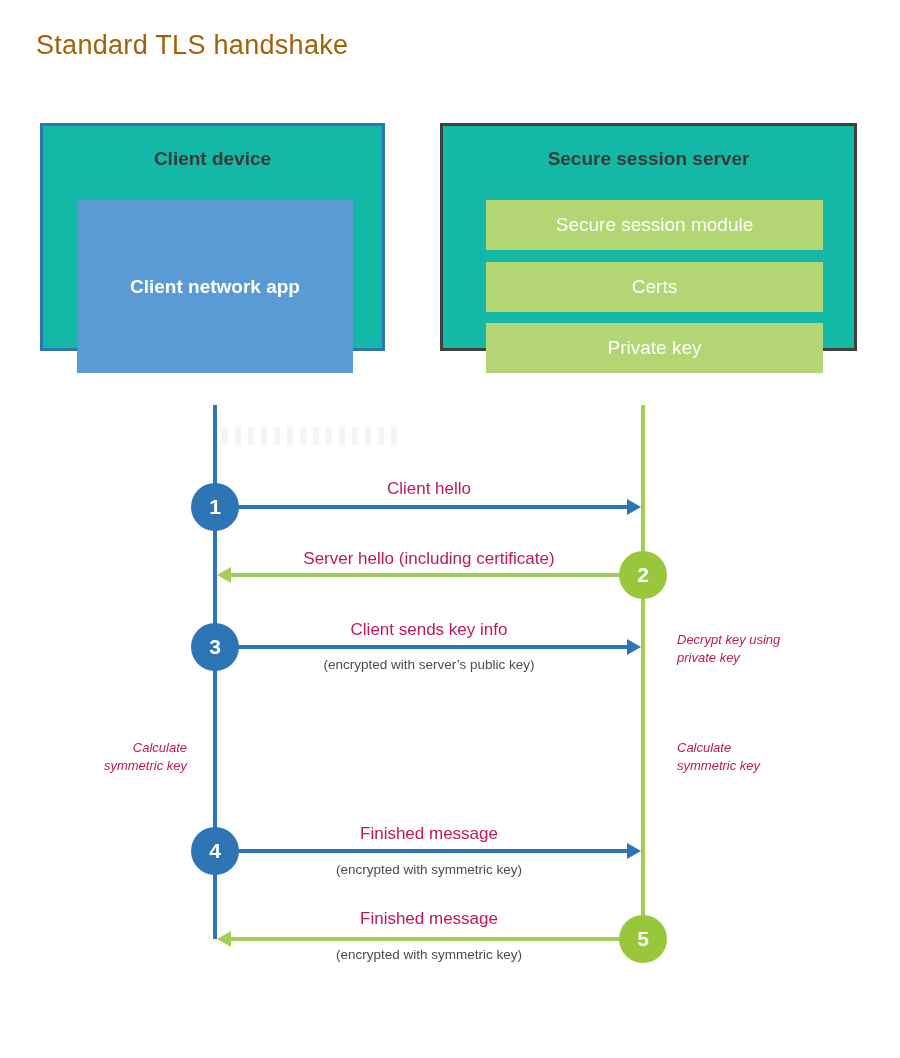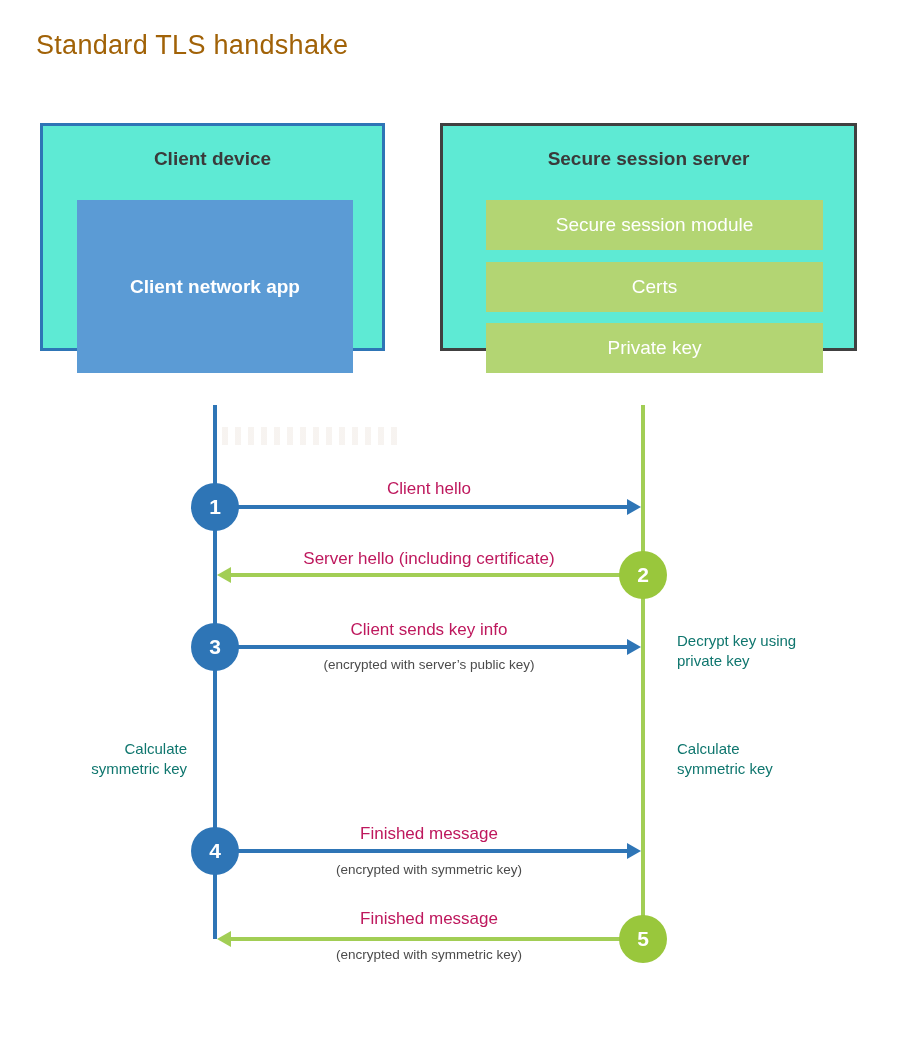--- a/index.html
+++ b/index.html
@@ -5,21 +5,21 @@
   html,body{margin:0;padding:0;background:#fff;}
   .canvas{
     position:relative;width:900px;height:1058px;background:#ffffff;overflow:hidden;
     font-family:"Liberation Sans","DejaVu Sans",sans-serif;
   }
   .title{
     position:absolute;left:36px;top:30px;margin:0;
     font-size:27px;font-weight:300;color:#a16207;letter-spacing:0.3px;
   }
   
-  .box{position:absolute;top:123px;height:228px;background:#5eead4;box-sizing:border-box;}
+  .box{position:absolute;top:123px;height:228px;background:#14b8a6;box-sizing:border-box;}
   .client-box{left:40px;width:345px;border:3px solid #2e75b6;}
   .server-box{left:440px;width:417px;border:3px solid #404040;}
   .box-title{
     position:absolute;left:0;right:0;top:22px;text-align:center;
     font-size:19px;font-weight:700;color:#3a3a3a;
   }
   .client-app{
     position:absolute;left:34px;top:74px;width:276px;height:173px;background:#5b9bd5;
     display:flex;align-items:center;justify-content:center;text-align:center;
     color:#fff;font-size:19px;line-height:1.55;font-weight:bold;
@@ -59,21 +59,21 @@
   
   .msg-label{
     position:absolute;left:217px;width:424px;text-align:center;
     font-size:17px;color:#be185d;
   }
   .msg-sublabel{
     position:absolute;left:217px;width:424px;text-align:center;
     font-size:13.5px;color:#4b4b4b;
   }
   
-  .side-note{position:absolute;font-size:15px;color:#0f766e;line-height:1.35;}
+  .side-note{position:absolute;font-size:13px;color:#be185d;line-height:1.35;font-style:italic;}
   .note-decrypt{left:677px;top:631px;text-align:left;}
   .note-calc-left{left:30px;top:739px;width:157px;text-align:right;}
   .note-calc-right{left:677px;top:739px;text-align:left;}
 </style>
 </head>
 <body>
 
 <div class="canvas">
 
   <h1 class="title">Standard TLS handshake</h1>

